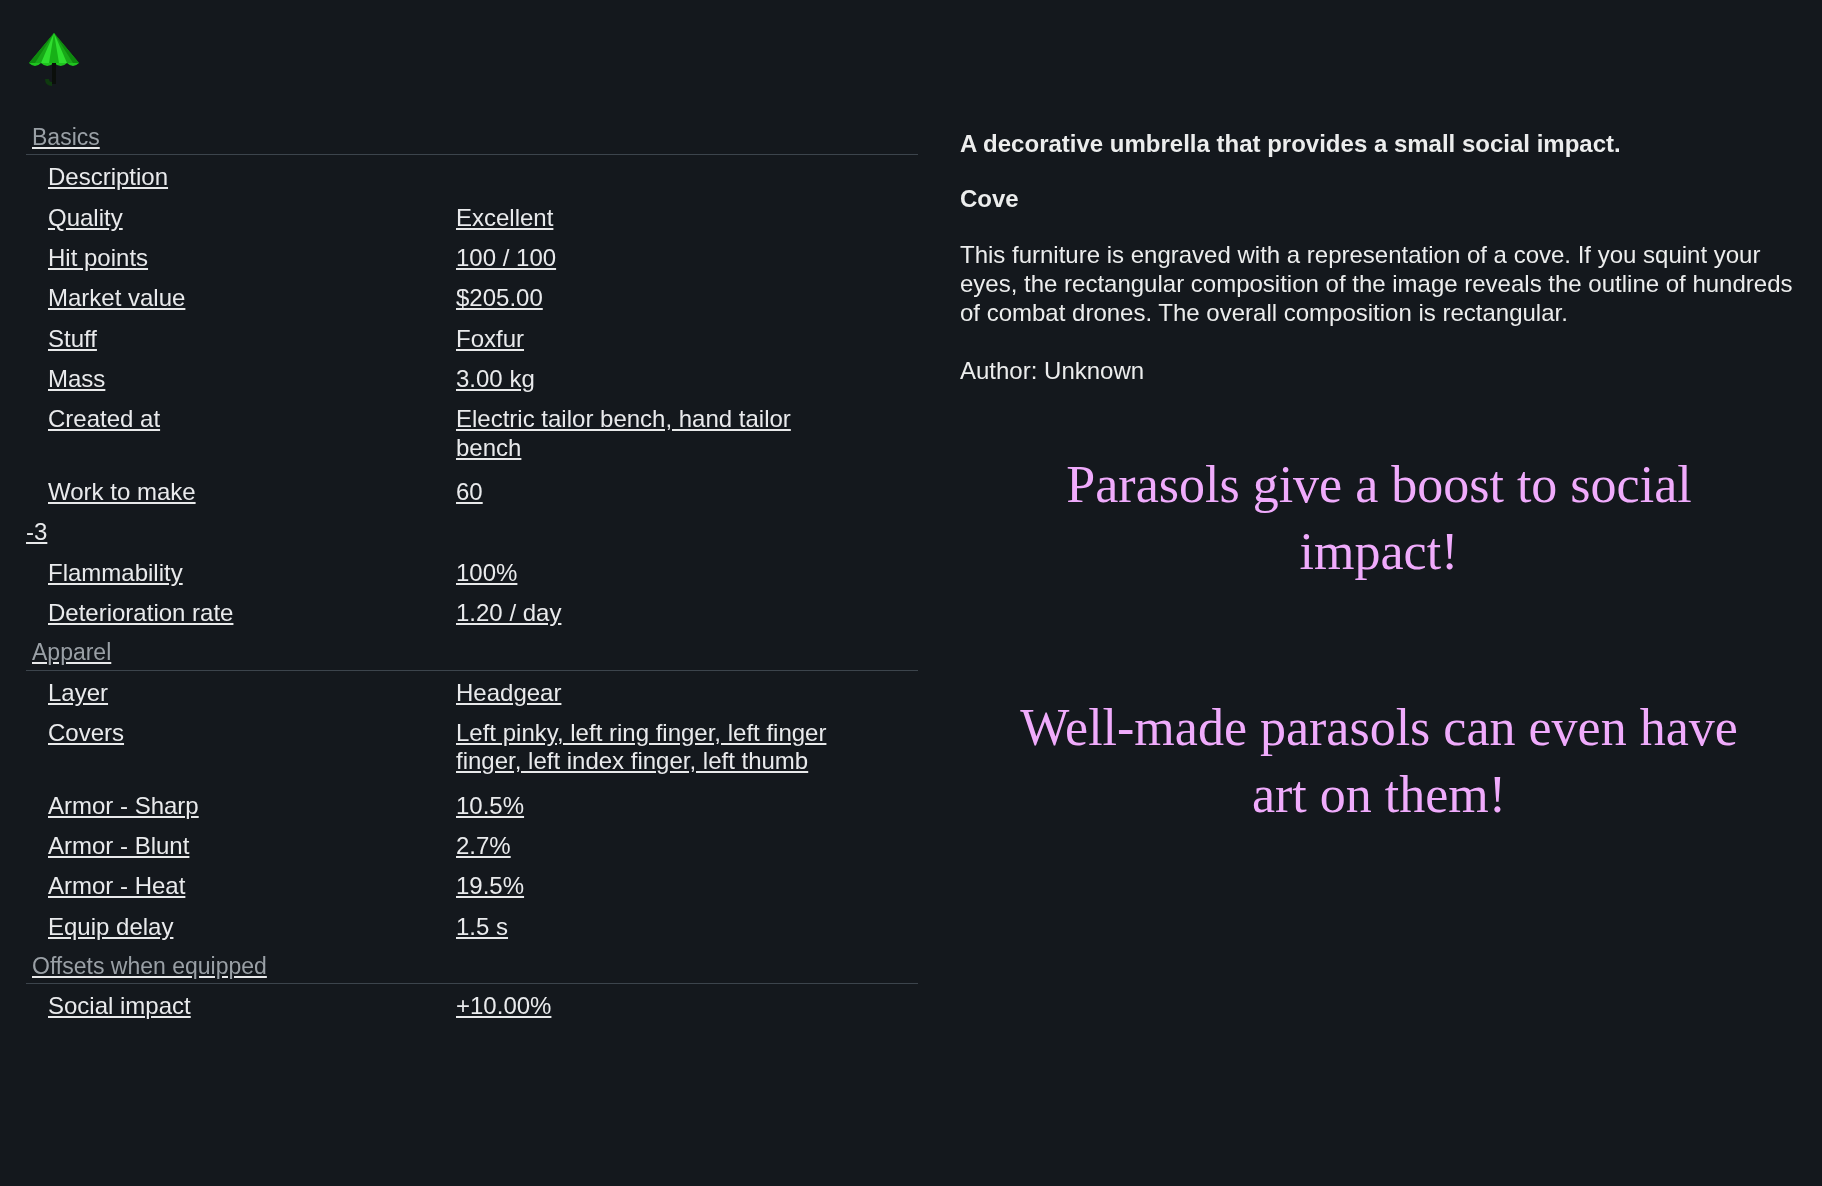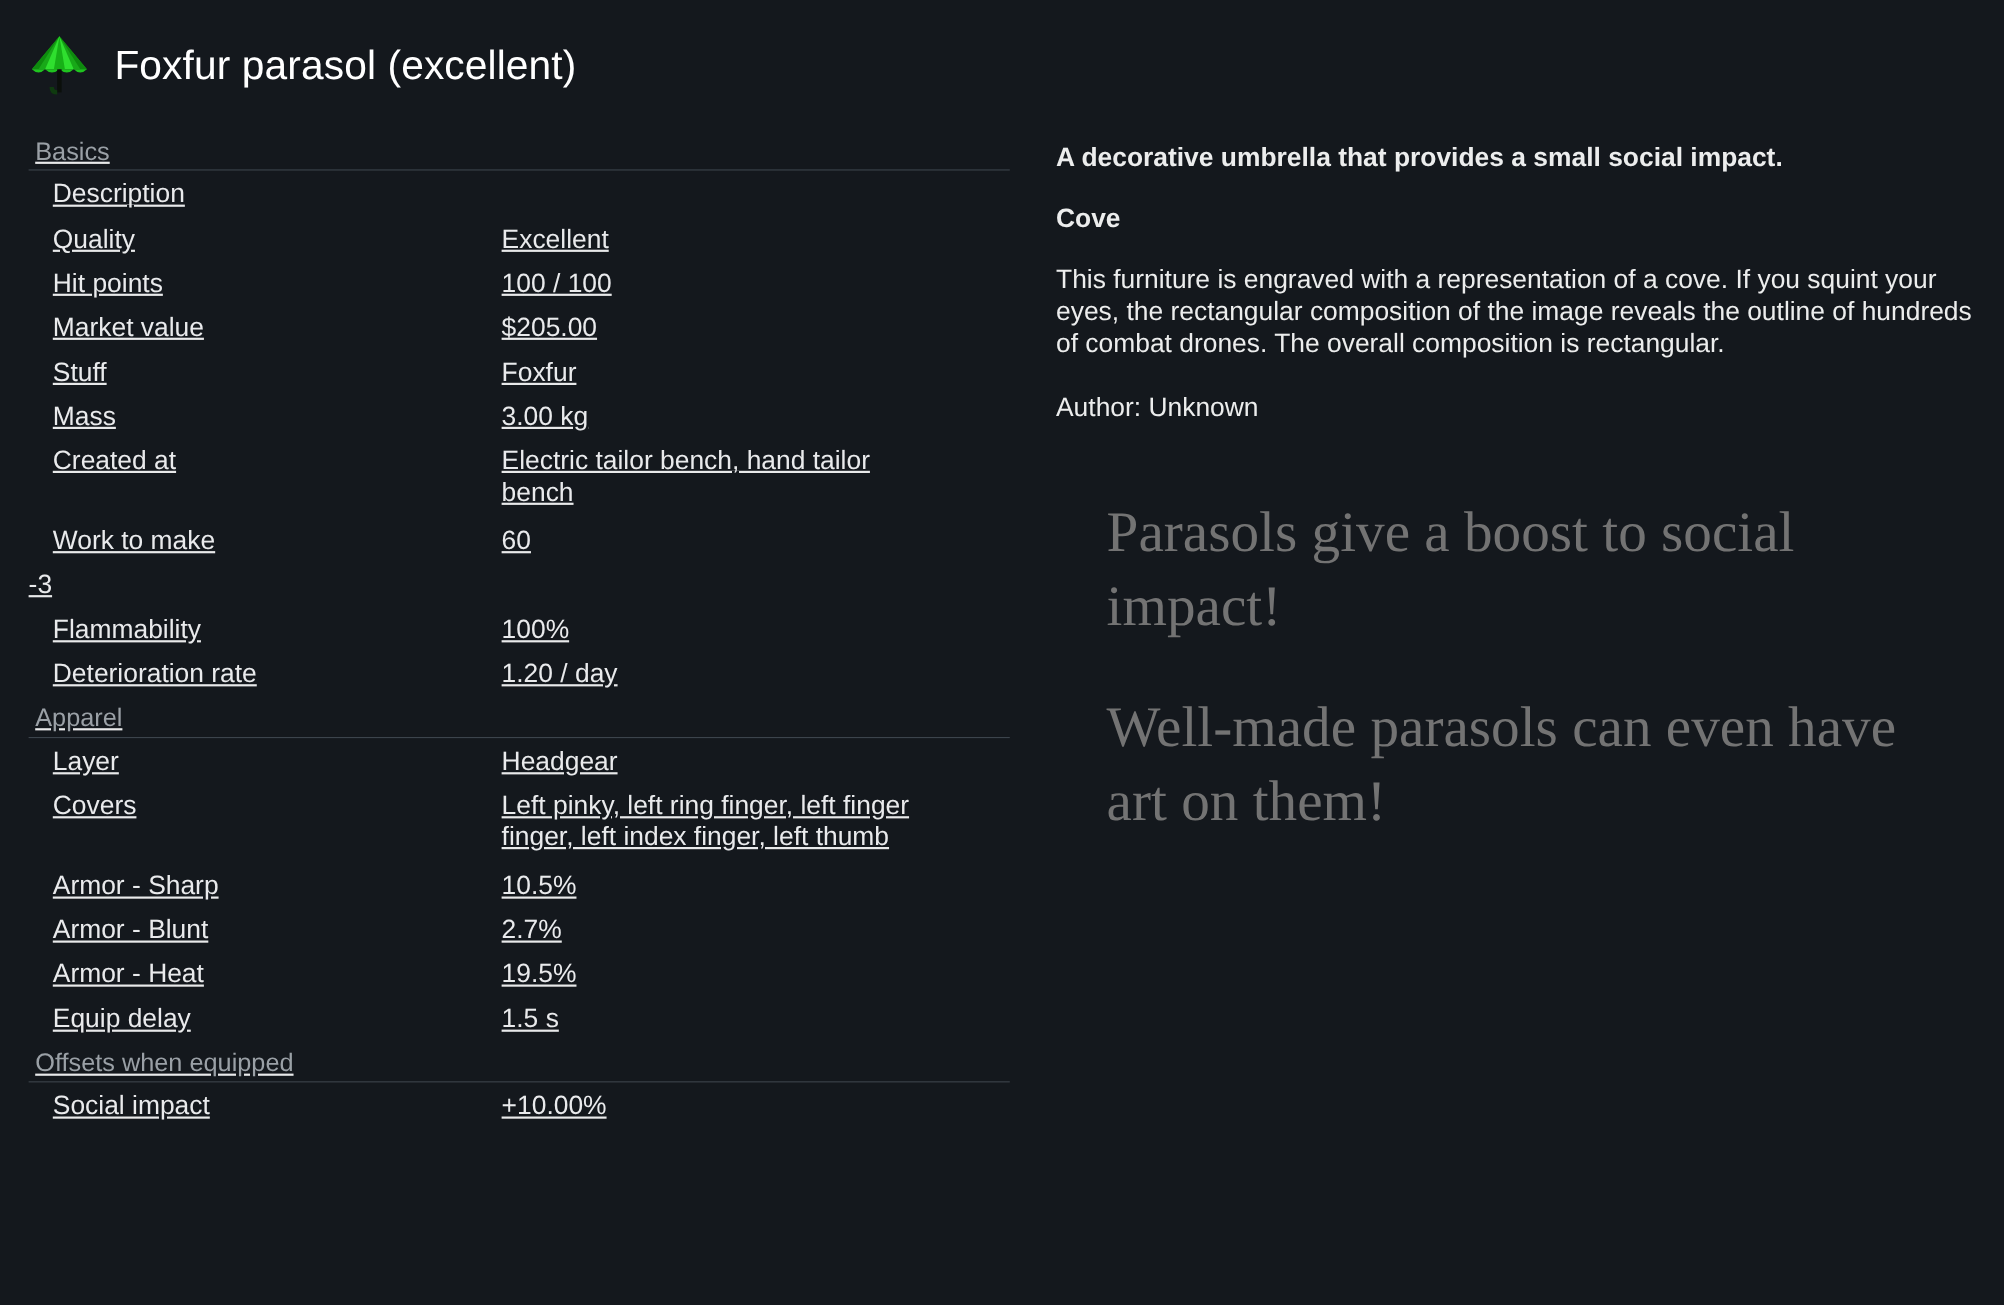--- a/index.html
+++ b/index.html
@@ -98,25 +98,25 @@
   .desc-block { font-size: 24px; line-height: 1.2; color: #eceded; }
   .desc-block p { margin-bottom: 30px; }
   .desc-block p.tight { margin-bottom: 26px; font-weight: bold; }
   .desc-para-multi { line-height: 1.22; }
 
   .tips { margin-top: 66px; }
   .tip {
     font-family: "Liberation Serif", serif;
     font-size: 52px;
     line-height: 1.28;
-    text-align: left;
-    color: #737373;
+    text-align: center;
+    color: #f0abfc;
     padding: 0 46px;
   }
-  .tip + .tip { margin-top: 44px; }
+  .tip + .tip { margin-top: 110px; }
 </style>
 </head>
 <body>
 
 <div class="titlebar">
   <div class="item-icon">
     <svg width="56" height="62" viewBox="0 0 56 62" xmlns="http://www.w3.org/2000/svg">
 
       <path d="M28 3 L53 33 L3 33 Z" fill="#18a818"></path>
       <path d="M28 3 L41 33 L15 33 Z" fill="#2fdf2f"></path>
@@ -124,21 +124,20 @@
       <path d="M28 3 L53 33 L47 33 Z" fill="#0e8a0e"></path>
       <path d="M28 3 L3 33 L9 33 Z" fill="#0e8a0e"></path>
 
       <path d="M3 33 Q9 39 15 33 Q21 39 28 33 Q35 39 41 33 Q47 39 53 33 L53 33 L3 33 Z" fill="#1fc41f"></path>
 
       <rect x="26" y="33" width="4" height="21" fill="#0b0f0b"></rect>
 
       <path d="M26 54 q-5 0 -5 -5" stroke="#0f3a0f" stroke-width="4" fill="none"></path>
     </svg>
   </div>
-  <div class="item-title">Foxfur parasol (excellent)</div>
 </div>
 
 <div class="body-wrap">
 
   <div class="left-col">
 
     <div>
       <div class="section-title">Basics</div>
       <div class="section-rule"></div>
 

